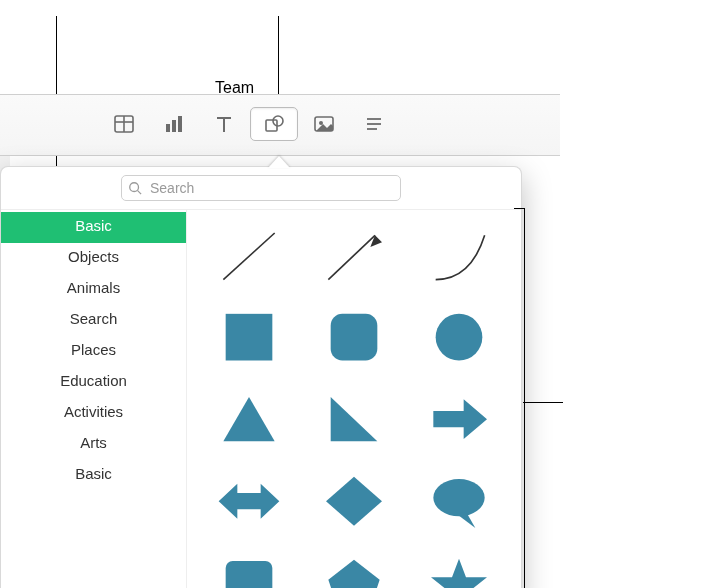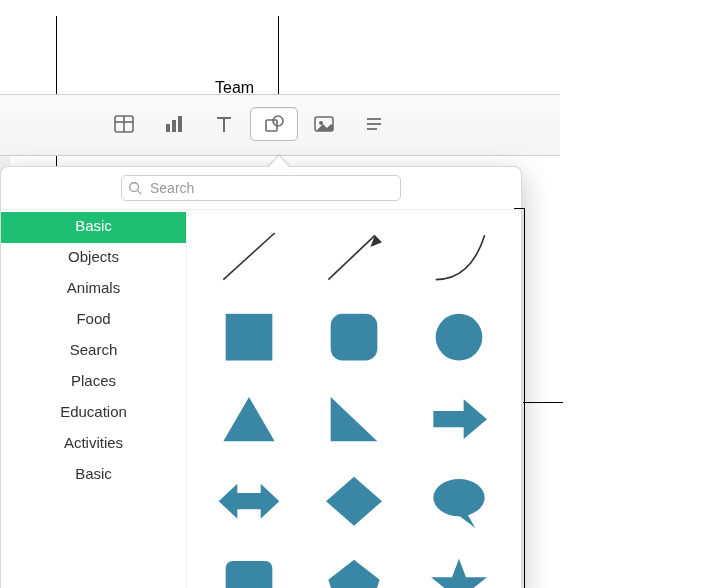--- a/index.html
+++ b/index.html
@@ -218,25 +218,25 @@
               <line x1="11" y1="11" x2="15" y2="15" stroke="#9a9a9a" stroke-width="1.5"></line>
             </svg>
           <input type="text" placeholder="Search" style="">
         </div>
       </div>
       <div class="pop-body">
         <div class="sidebar">
           <div class="side-item selected">Basic</div>
           <div class="side-item">Objects</div>
           <div class="side-item">Animals</div>
-          <div class="side-item">Food</div>
           <div class="side-item">Search</div>
           <div class="side-item">Places</div>
           <div class="side-item">Education</div>
           <div class="side-item">Activities</div>
+          <div class="side-item">Arts</div>
           <div class="side-item">Basic</div>
         </div>
         <div class="grid">
 
           <div class="shape-cell">
             <svg viewBox="0 0 60 50">
                 <line x1="8" y1="46" x2="52" y2="6" class="stroke"></line>
               </svg>
           </div>
           <div class="shape-cell">

